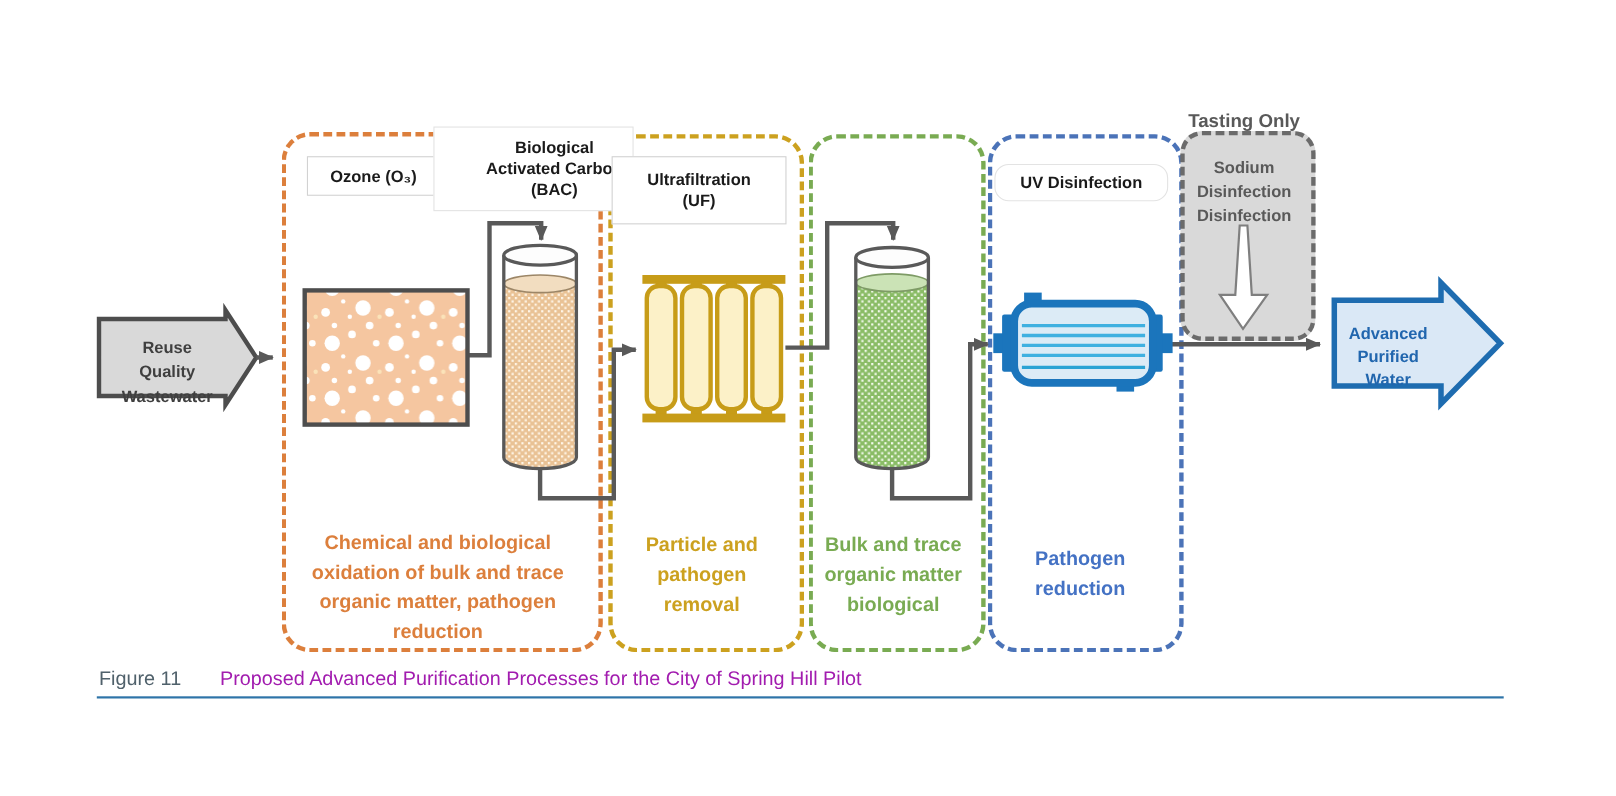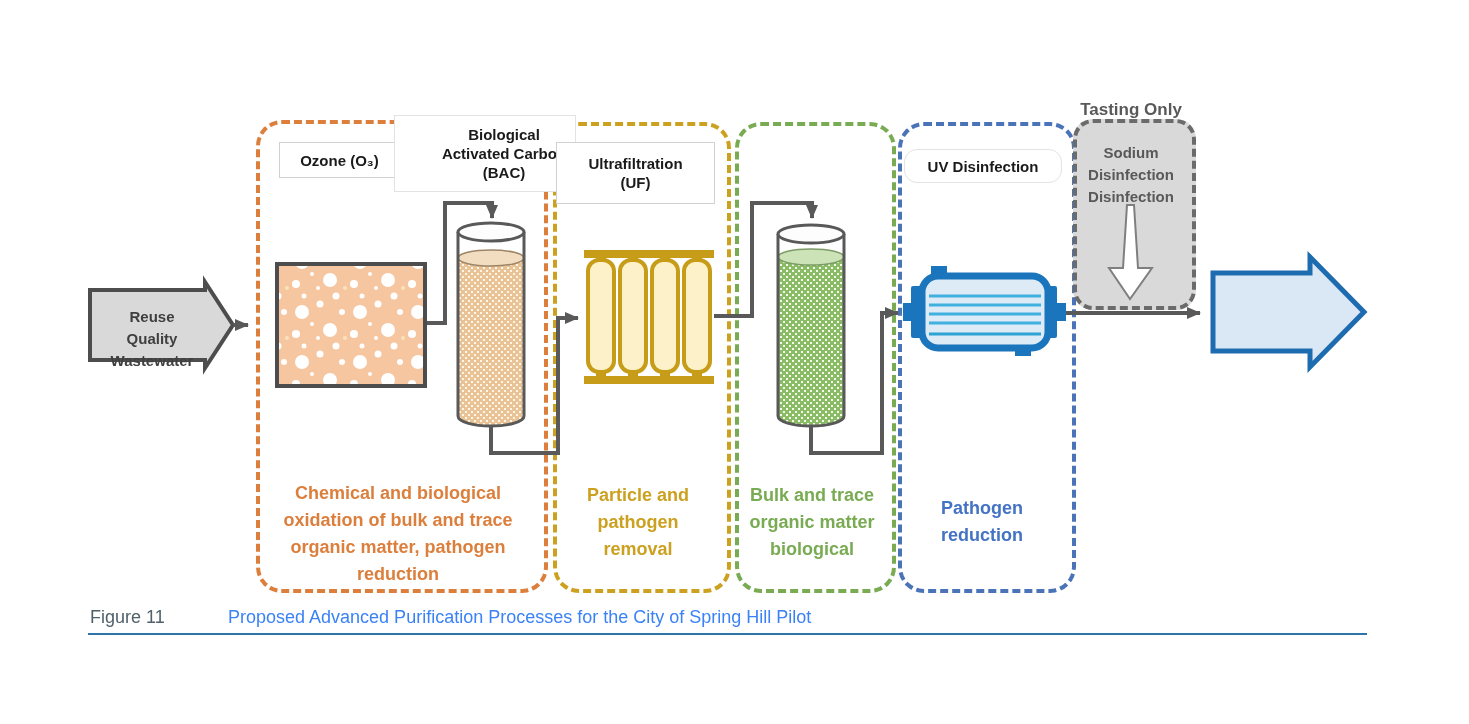--- a/index.html
+++ b/index.html
@@ -33,21 +33,21 @@
   .output-arrow-text{left:1216px;top:281px;width:92px;font-size:15px;line-height:21px;color:#2166AE;}
   .tasting-title{left:1063px;top:88px;width:136px;font-size:17px;color:#595959;}
   .chlorine-text{left:1077px;top:130px;width:108px;font-size:15px;line-height:22px;color:#595959;}
   .desc{font-size:18px;line-height:27px;}
   .desc-ozone{left:268px;top:468px;width:260px;color:#DC7F3C;}
   .desc-uf{left:560px;top:470px;width:156px;color:#CCA11F;}
   .desc-gac{left:737px;top:470px;width:150px;color:#79AB52;}
   .desc-uv{left:905px;top:483px;width:154px;color:#4472C4;}
   
   .fig-label{left:90px;top:607px;width:110px;text-align:left;font-size:18px;font-weight:400;color:#50616B;z-index:3;position:absolute;}
-  .fig-title{left:200px;top:607px;width:900px;text-align:left;font-size:18px;font-weight:400;color:#3b82f6;z-index:3;position:absolute;margin-left:28px;}
+  .fig-title{left:200px;top:607px;width:900px;text-align:left;font-size:18px;font-weight:400;color:#a21caf;z-index:3;position:absolute;}
   .fig-rule{left:88px;top:633px;width:1279px;height:2px;background:#2E74A8;z-index:3;position:absolute;}
 </style>
 </head>
 <body>
 
 <div class="canvas">
 
   <div class="stage-box box-ozone"></div>
   <div class="stage-box box-uf"></div>
   <div class="stage-box box-gac"></div>
@@ -163,20 +163,25 @@
 
     <polygon points="1213,273 1310,273 1310,257 1364,312 1310,367 1310,351 1213,351" fill="#DAE8F6" stroke="#1E6CB0" stroke-width="5" stroke-linejoin="miter"></polygon>
   </svg>
 
   <div class="txt input-arrow-text">
     <div>Reuse</div>
     <div>Quality</div>
     <div>Wastewater</div>
   </div>
 
+  <div class="txt output-arrow-text">
+    <div>Advanced</div>
+    <div>Purified</div>
+    <div>Water</div>
+  </div>
 
   <div class="txt tasting-title">
     <div>Tasting Only</div>
   </div>
 
   <div class="txt chlorine-text">
     <div>Sodium</div>
     <div>Disinfection</div>
     <div>Disinfection</div>
   </div>

